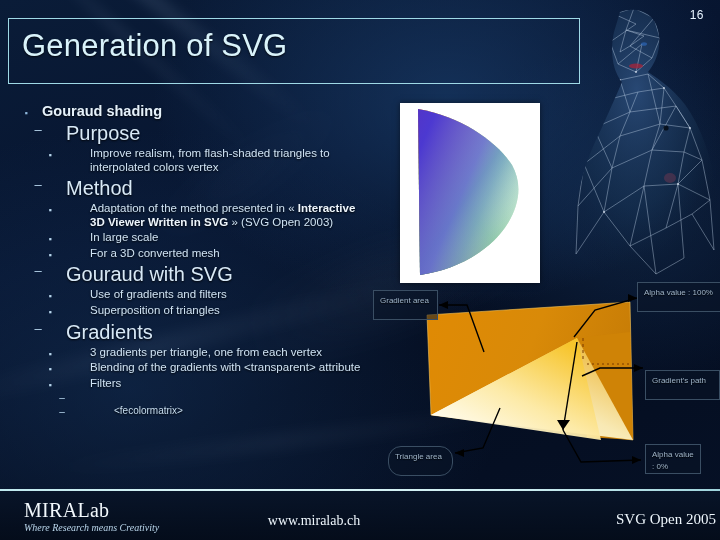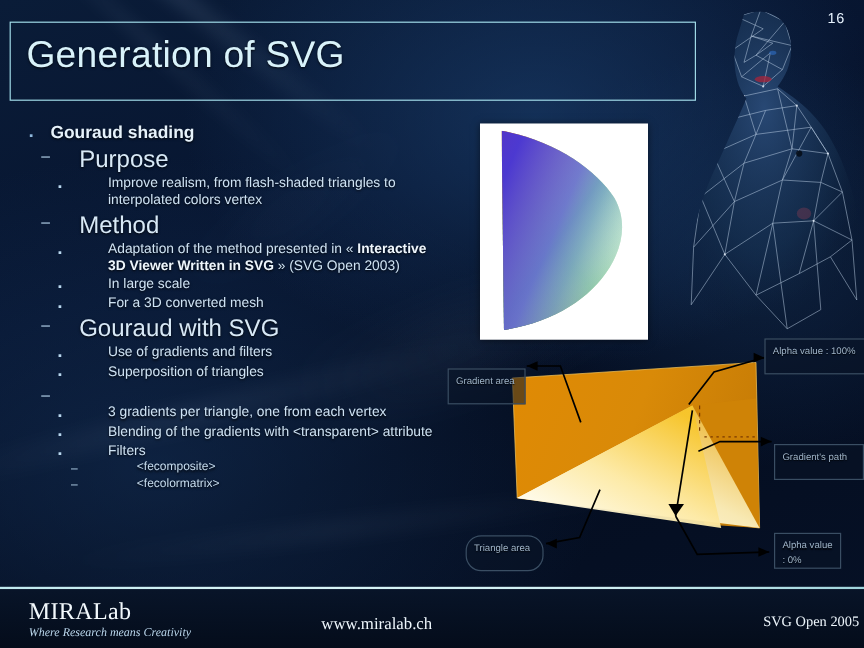--- a/index.html
+++ b/index.html
@@ -131,21 +131,21 @@
     position: absolute;
     border: 1px solid #3a4e63;
     background: rgba(10,20,38,0.55);
     color: #9fb4c8;
     font-size: 8px;
     line-height: 1.45;
     padding: 4px 6px;
     box-sizing: border-box;
     text-shadow: 0 1px 1px rgba(0,0,0,.9);
   }
-  .lb-gradient-area { left: 18px;  top: 10px;  width: 65px; height: 30px; margin-top: 17px; }
+  .lb-gradient-area { left: 18px;  top: 10px;  width: 65px; height: 30px; }
   .lb-alpha-100    { left: 282px; top: 2px;   width: 86px; height: 30px; }
   .lb-grad-path    { left: 290px; top: 90px;  width: 75px; height: 30px; }
   .lb-triangle     { left: 33px;  top: 166px; width: 65px; height: 30px; border-radius: 13px; }
   .lb-alpha-0      { left: 290px; top: 164px; width: 56px; height: 30px; }
 
   
   .footer-rule {
     position: absolute;
     left: 0; top: 489px;
     width: 720px; height: 2px;
@@ -176,21 +176,21 @@
   }
   .f-url {
     position: absolute; left: 0; top: 22px; width: 628px;
     text-align: center;
     font-family: "Liberation Serif", serif;
     font-size: 14px; color: #eef6fc;
   }
   .f-event {
     position: absolute; right: 24px; top: 20px;
     font-family: "Liberation Serif", serif;
-    font-size: 12px; color: #eef6fc;
+    font-size: 15px; color: #eef6fc;
   }
 </style>
 </head>
 <body>
 
 <div id="slide">
 
   <div class="streak s1"></div>
   <div class="streak s2"></div>
   <div class="streak s3"></div>
@@ -344,40 +344,40 @@
       <div class="tx">Use of gradients and filters</div>
     </div>
 
     <div class="row lvl3">
       <div class="mk">▪</div>
       <div class="tx">Superposition of triangles</div>
     </div>
 
     <div class="row lvl2">
       <div class="mk">–</div>
+      <div class="tx">Gradients</div>
     </div>
 
     <div class="row lvl3">
       <div class="mk">▪</div>
       <div class="tx">3 gradients per triangle, one from each vertex</div>
     </div>
 
     <div class="row lvl3">
       <div class="mk">▪</div>
       <div class="tx">Blending of the gradients with &lt;transparent&gt; attribute</div>
     </div>
 
     <div class="row lvl3">
       <div class="mk">▪</div>
       <div class="tx">Filters</div>
     </div>
 
     <div class="row lvl4">
       <div class="mk">–</div>
-      <div class="tx">&lt;fecomposite&gt;</div>
     </div>
 
     <div class="row lvl4">
       <div class="mk">–</div>
       <div class="tx">&lt;fecolormatrix&gt;</div>
     </div>
 
   </div>
 
   <div class="diagram">

